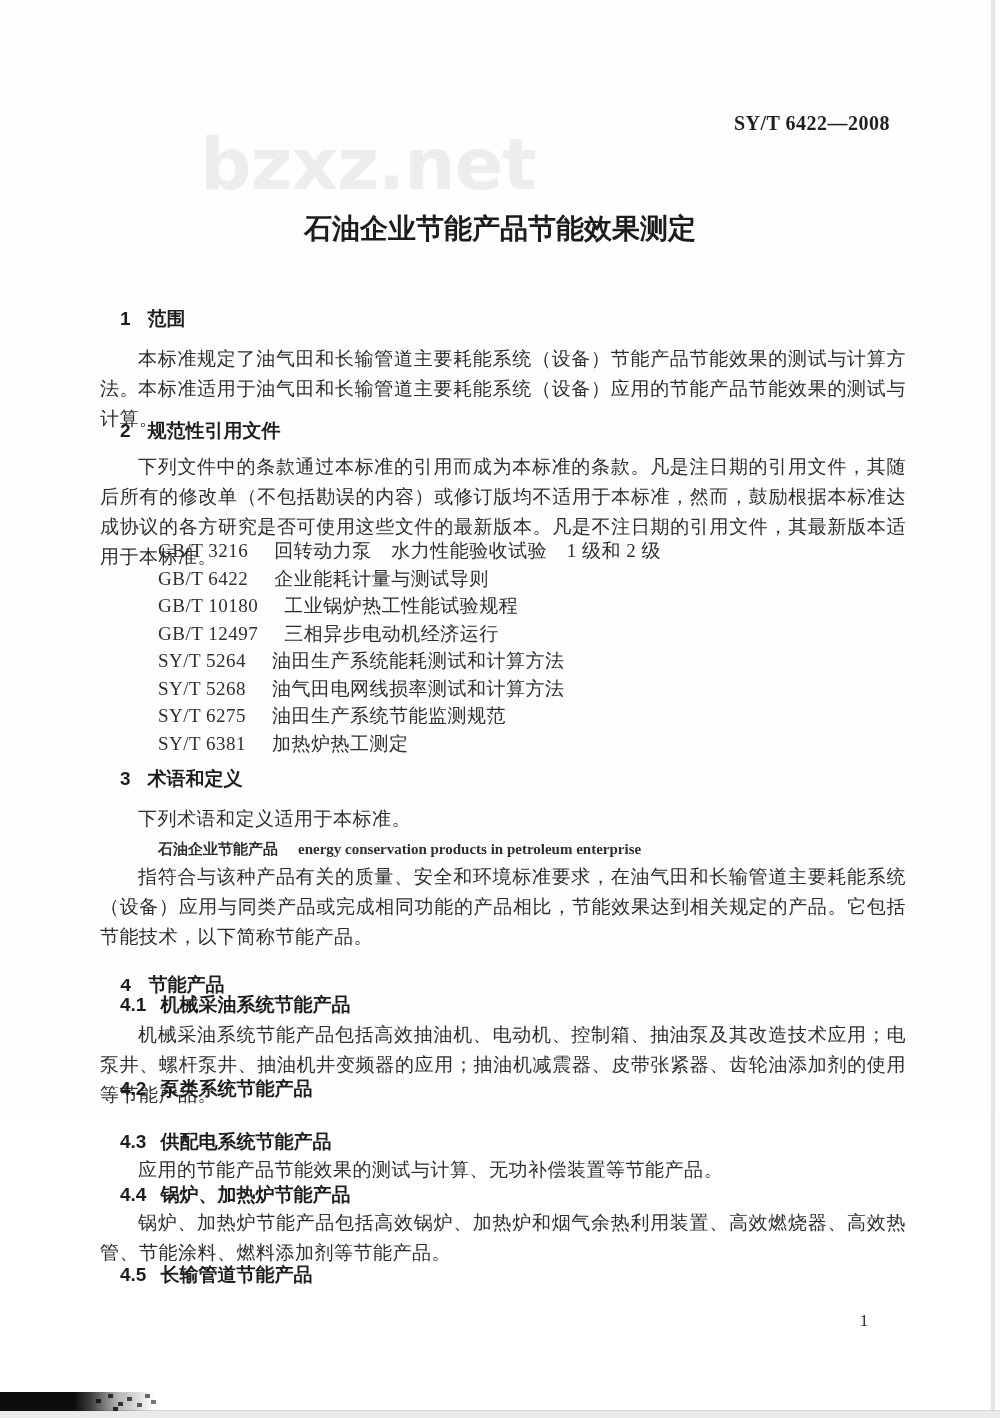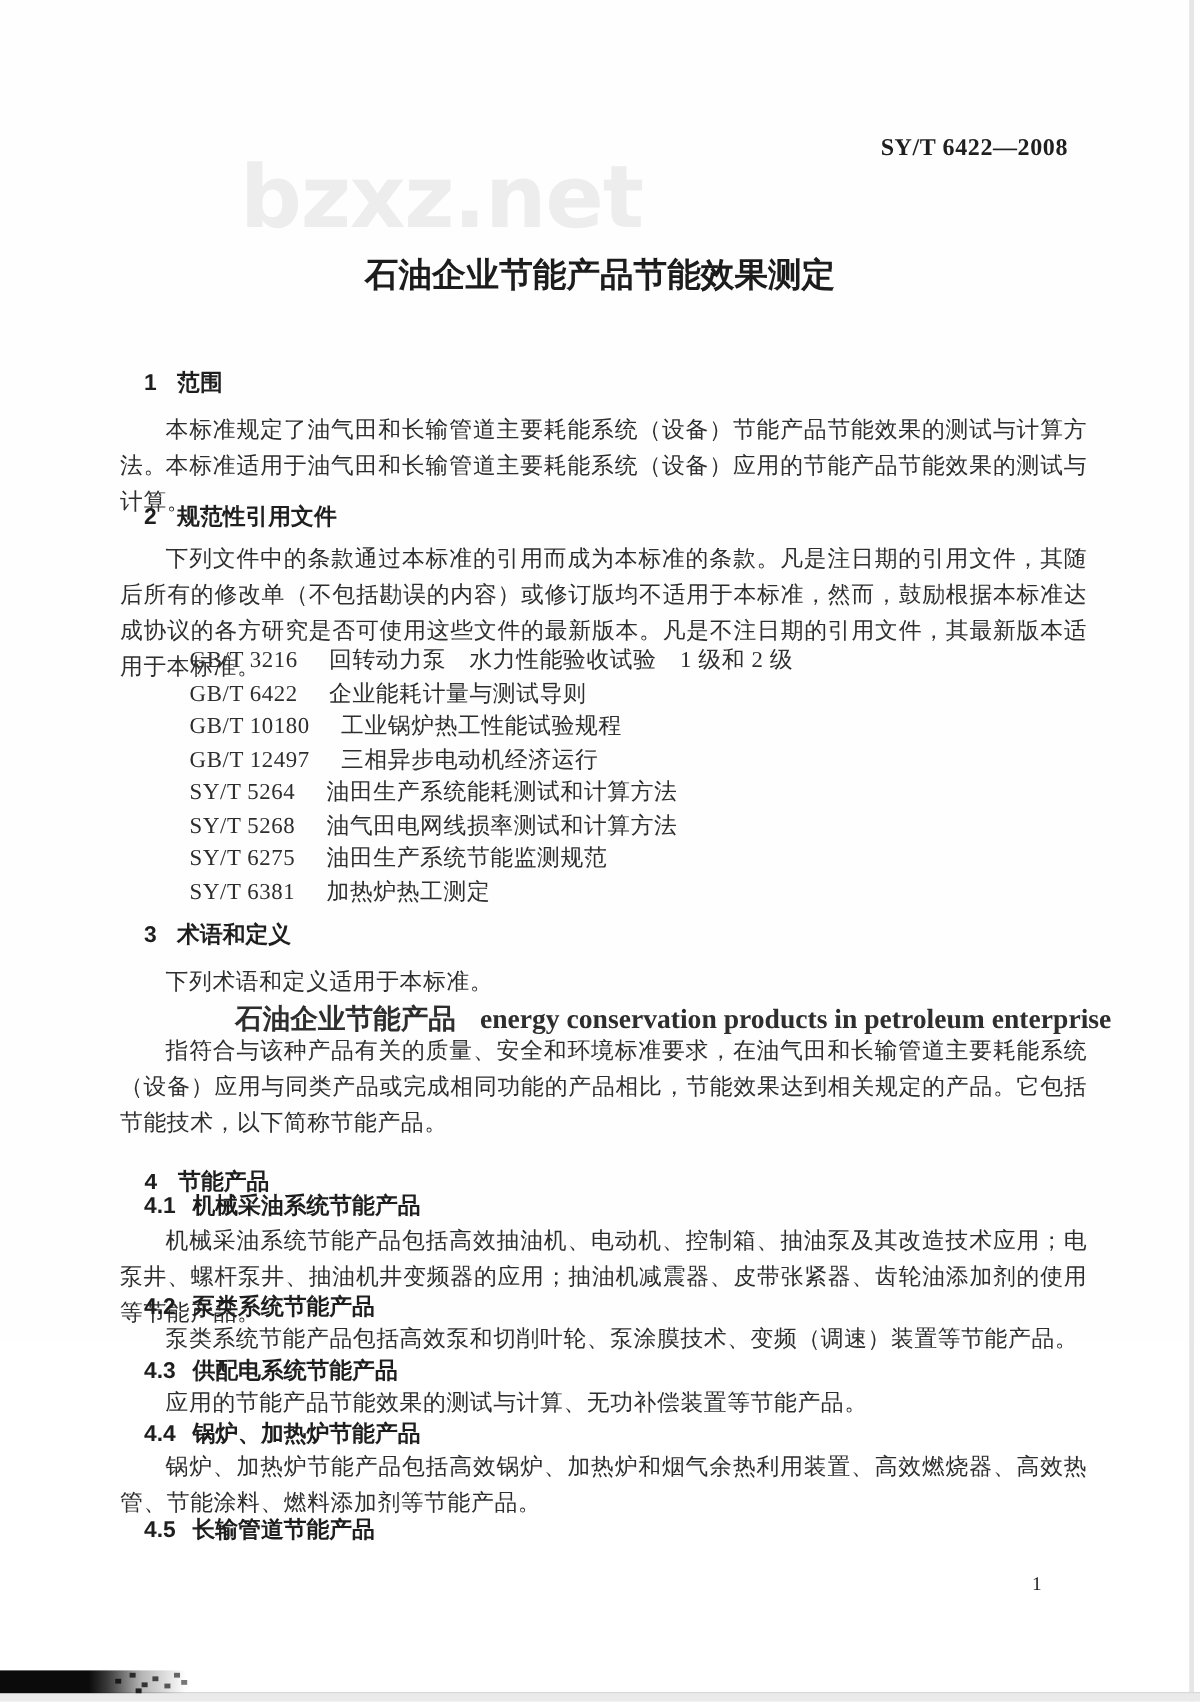--- a/index.html
+++ b/index.html
@@ -32,21 +32,21 @@
   
   .blk { position:absolute; left:100px; width:806px;margin-left:20px; }
   .heading { font-family:"Liberation Sans","DejaVu Sans",sans-serif; font-weight:bold; font-size:19px; color:#1e1e1e; }
   .heading .num { display:inline-block; margin-right:17px; }
   .heading.sub .num { margin-right:14px; }
   .para { font-size:19px; line-height:30px; letter-spacing:.5px; text-align:justify; margin:0; }
   .indent { text-indent:38px; }
   .ref-list { font-size:19px; line-height:27.5px; letter-spacing:.5px; }
   .ref-item { padding-left:38px; }
   .ref-code { display:inline-block; margin-right:26px; }
-  .term-line { font-size:23px; line-height:30px; padding-left:38px;text-align:center; }
+  .term-line { font-size:15px; line-height:30px; padding-left:38px; }
   .term-zh { font-family:"Liberation Sans","DejaVu Sans",sans-serif; font-weight:bold; margin-right:20px; }
   .term-en { font-family:"Liberation Serif","DejaVu Serif",serif; font-weight:bold; }
   .pg-num { position:absolute; left:860px; top:1312px; font-size:16px; color:#222; }
 </style>
 </head>
 <body>
 
 <div class="page">
 
   <div class="right-edge"></div>
@@ -93,21 +93,20 @@
   </div>
 
   <div class="blk heading sub" style="top:992px;">
     <span class="num">4.1</span><span>机械采油系统节能产品</span>
   </div>
   <p class="blk para indent" style="top:1020px;">机械采油系统节能产品包括高效抽油机、电动机、控制箱、抽油泵及其改造技术应用；电泵井、螺杆泵井、抽油机井变频器的应用；抽油机减震器、皮带张紧器、齿轮油添加剂的使用等节能产品。</p>
 
   <div class="blk heading sub" style="top:1076px;">
     <span class="num">4.2</span><span>泵类系统节能产品</span>
   </div>
-  <p class="blk para indent" style="top:1102px;">泵类系统节能产品包括高效泵和切削叶轮、泵涂膜技术、变频（调速）装置等节能产品。</p>
 
   <div class="blk heading sub" style="top:1129px;">
     <span class="num">4.3</span><span>供配电系统节能产品</span>
   </div>
   <p class="blk para indent" style="top:1155px;">应用的节能产品节能效果的测试与计算、无功补偿装置等节能产品。</p>
 
   <div class="blk heading sub" style="top:1182px;">
     <span class="num">4.4</span><span>锅炉、加热炉节能产品</span>
   </div>
   <p class="blk para indent" style="top:1208px;">锅炉、加热炉节能产品包括高效锅炉、加热炉和烟气余热利用装置、高效燃烧器、高效热管、节能涂料、燃料添加剂等节能产品。</p>

